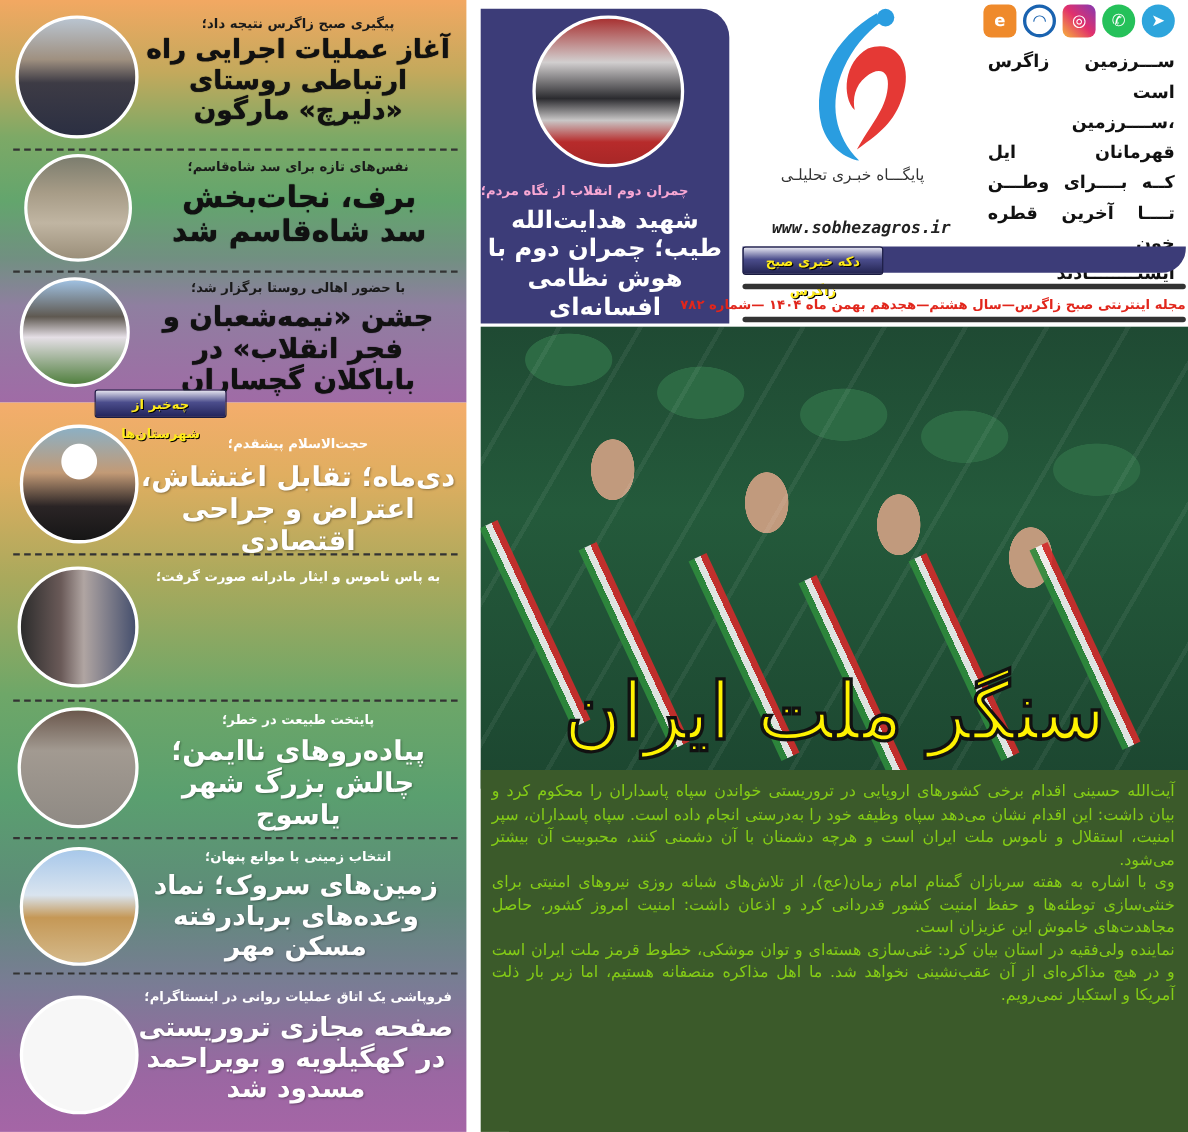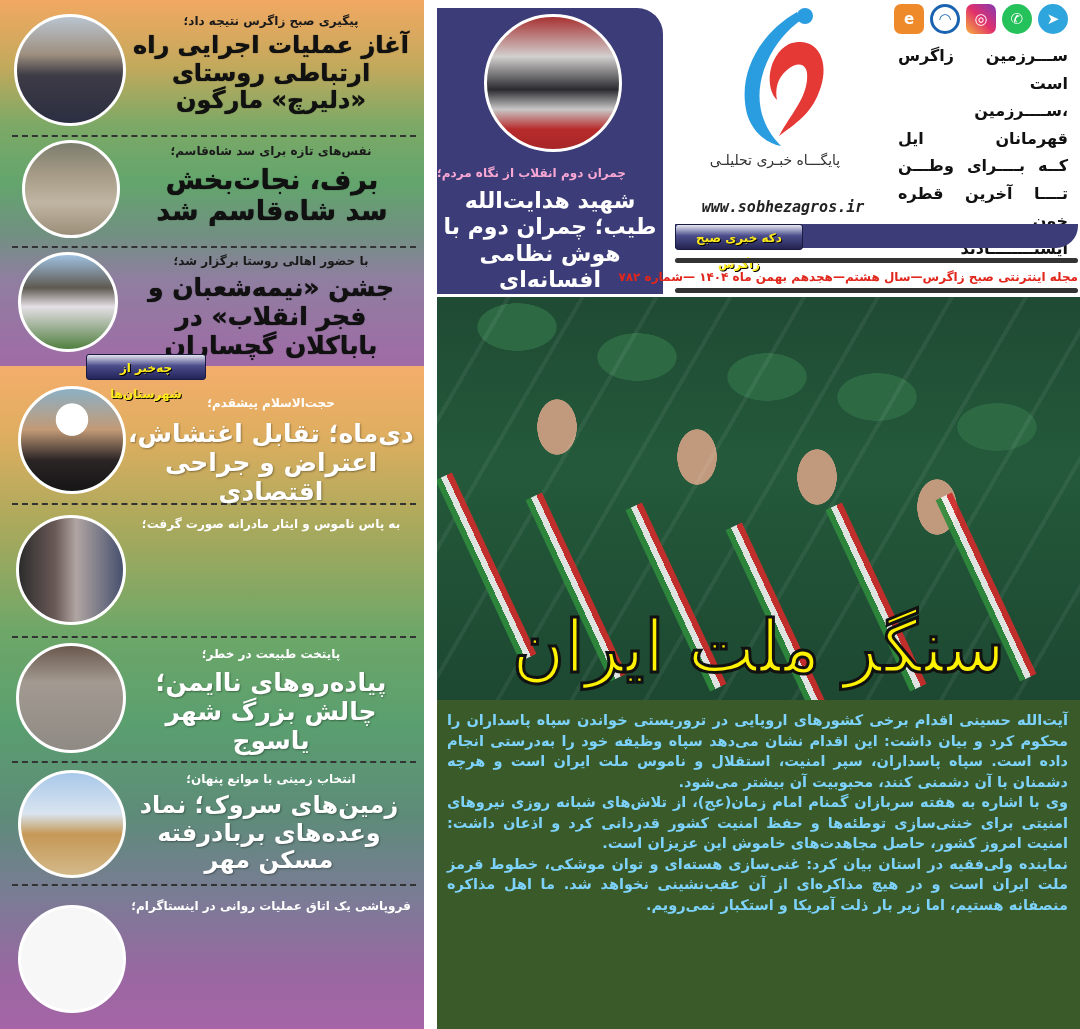--- a/index.html
+++ b/index.html
@@ -63,21 +63,21 @@
  radial-gradient(ellipse 40px 24px at 560px 130px,#2d6a44 0 98%,transparent 100%),
  radial-gradient(ellipse 20px 28px at 120px 130px,#c19a7d 0 98%,transparent 100%),
  radial-gradient(ellipse 20px 28px at 260px 160px,#c19a7d 0 98%,transparent 100%),
  radial-gradient(ellipse 20px 28px at 380px 180px,#c19a7d 0 98%,transparent 100%),
  radial-gradient(ellipse 20px 28px at 500px 210px,#c19a7d 0 98%,transparent 100%),
  linear-gradient(180deg,#1f4a33 0%,#245a3b 40%,#1c4630 100%)}
 .sash{position:absolute;width:18px;height:200px;background:linear-gradient(90deg,#2e8b3c 0 33%,#f4f4f4 33% 66%,#d22b2b 66%);transform:rotate(-25deg);opacity:.9}
 #hero-title{position:absolute;left:0;right:0;top:314px;text-align:center;font-size:72px;font-weight:normal;color:#fff200;-webkit-text-stroke:3px #111;line-height:1}
 
 #article{position:absolute;left:0;top:700px;width:643px;height:329px;background:#3b5a2a;padding:10px 12px 0 10px}
-#article p{color:#7dd3fc;font-size:14.5px;font-weight:bold;line-height:20.5px;text-align:justify}
+#article p{color:#84cc16;font-size:14.5px;font-weight:normal;line-height:20.5px;text-align:justify}
 </style>
 </head>
 <body>
 
 <div id="left">
   <div id="panel-top" class="panel">
     <div class="story dark" style="top:0;height:130px">
       <div class="photo ph-ceremony" style="top:14px"></div>
       <div class="kicker" style="top:14px">پیگیری صبح زاگرس نتیجه داد؛</div>
       <div class="headline" style="top:32px;font-size:24px">آغاز عملیات اجرایی راه ارتباطی روستای «دلیرچ» مارگون</div>
@@ -118,20 +118,21 @@
     <div class="divider" style="top:395px"></div>
     <div class="story light" style="top:400px;height:115px">
       <div class="photo ph-bulldozer" style="top:4px;left:18px;width:108px;height:108px"></div>
       <div class="kicker" style="top:6px">انتخاب زمینی با موانع پنهان؛</div>
       <div class="headline" style="top:26px;font-size:24px;left:124px">زمین‌های سروک؛ نماد وعده‌های بربادرفته مسکن مهر</div>
     </div>
     <div class="divider" style="top:518px"></div>
     <div class="story light" style="top:525px;height:138px">
       <div class="photo ph-instagram" style="top:14px;left:18px;width:108px;height:108px"></div>
       <div class="kicker" style="top:8px">فروپاشی یک اتاق عملیات روانی در اینستاگرام؛</div>
+      <div class="headline" style="top:30px;font-size:24px;left:124px">صفحه مجازی تروریستی در کهگیلویه و بویراحمد مسدود شد</div>
     </div>
   </div>
 </div>
 
 <div id="right">
   <div id="feature-card">
     <div class="photo ph-press"></div>
     <div id="feature-kicker">چمران دوم انقلاب از نگاه مردم؛</div>
     <div id="feature-headline">شهید هدایت‌الله طیب؛ چمران دوم با هوش نظامی افسانه‌ای</div>
   </div>

